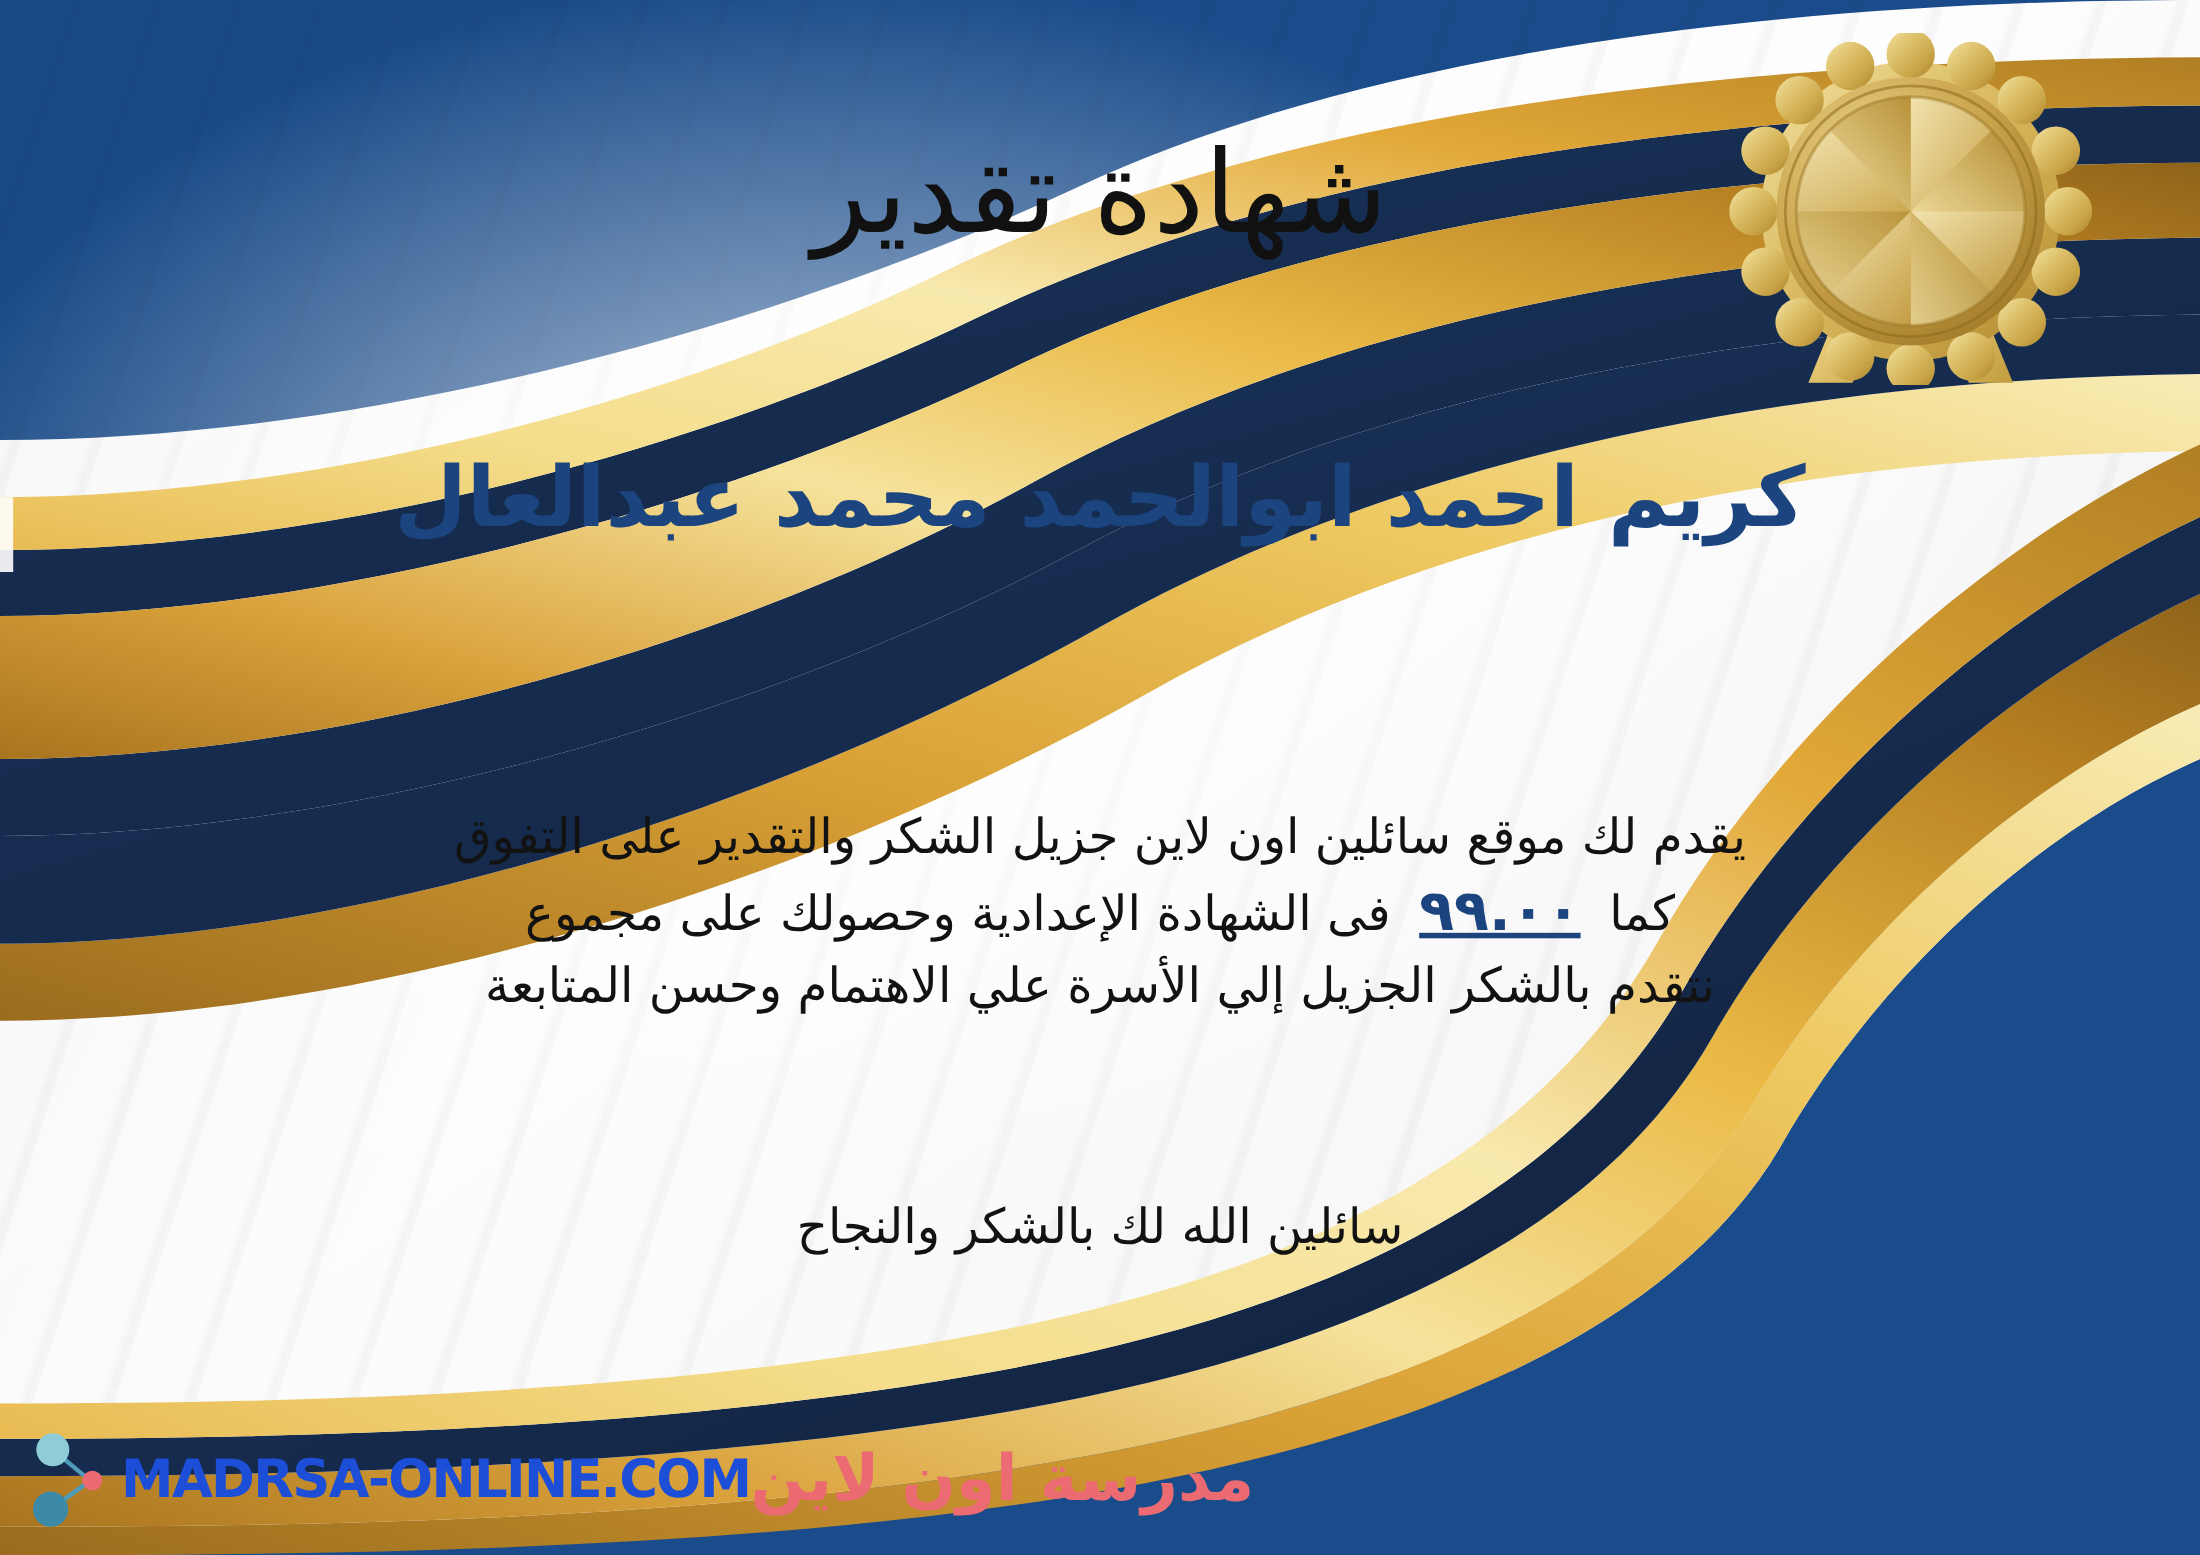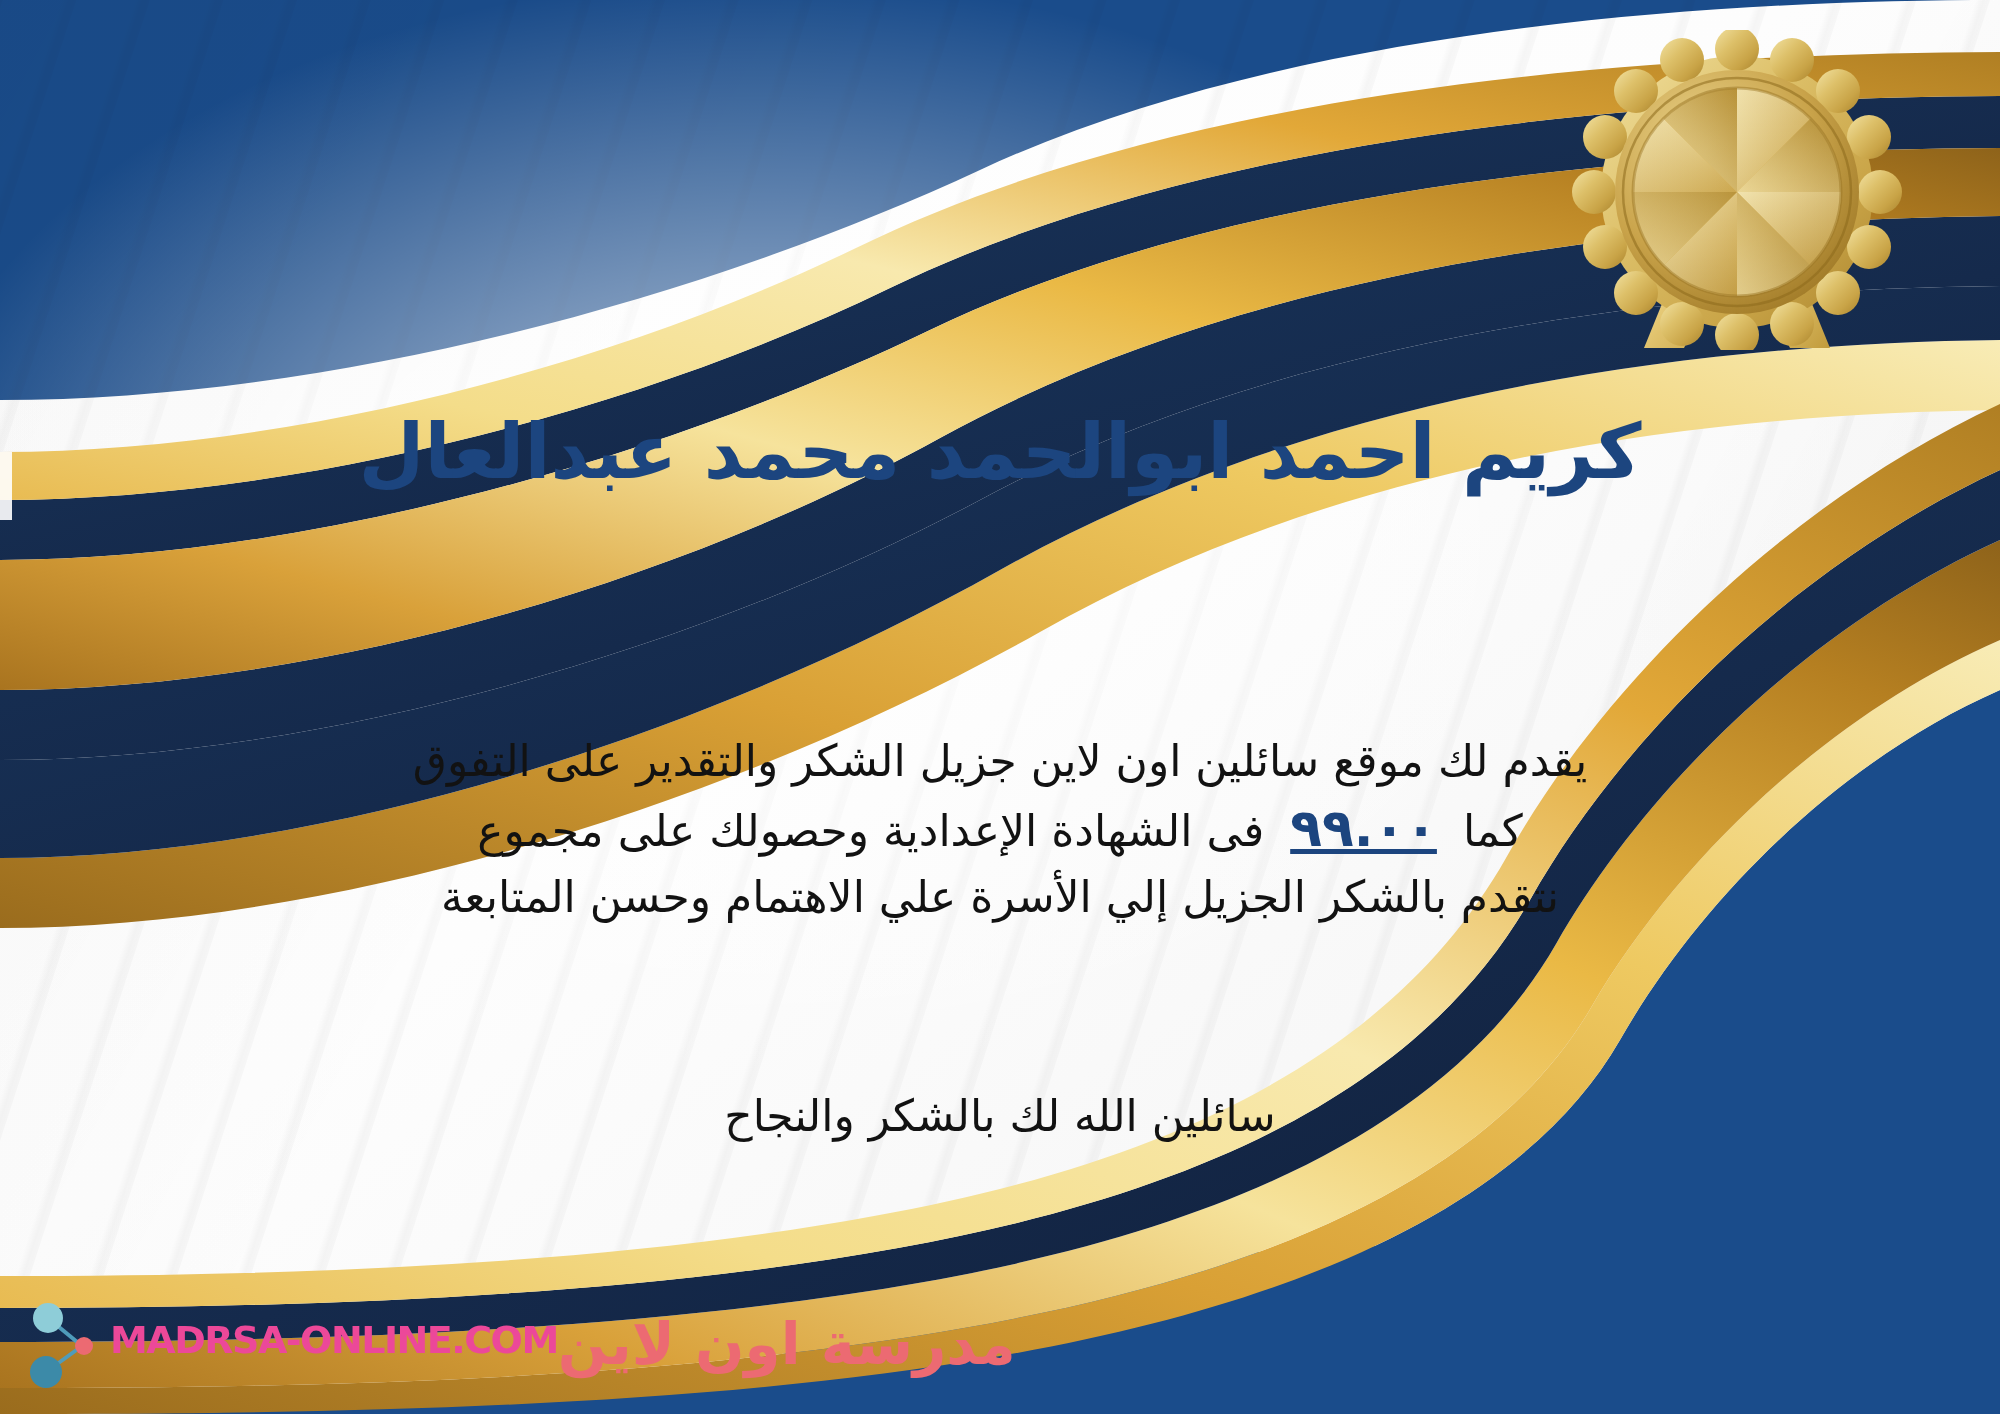--- a/index.html
+++ b/index.html
@@ -159,23 +159,23 @@
     line-height: 1;
   }
   .logo-ar {
     font-size: 58px;
     font-weight: bold;
     color: #ec6a72;
     letter-spacing: 0px;
     direction: rtl;
   }
   .logo-url {
-    font-size: 38px;
+    font-size: 48px;
     font-weight: bold;
-    color: #ec4899;
+    color: #1d4ed8;
     letter-spacing: -1.5px;
     direction: ltr;
     margin-top: 6px;
   }
   .logo-mark {
     width: 78px;
     height: 96px;
     flex: 0 0 auto;
   }
 </style>
@@ -363,20 +363,21 @@
           <path fill="url(#s2)" d="M0,0 L-73.5,-73.5 A104,104 0 0 1 0,-104 Z"></path>
         </g>
         <circle r="104" fill="none" stroke="#9a7526" stroke-width="3" opacity="0.5"></circle>
         <circle r="104" fill="url(#ringG)" opacity="0.18"></circle>
       </g>
     </g>
   </svg>
 
   <div class="content">
 
+    <div class="title">شهادة تقدير</div>
 
     <div class="recipient">كريم احمد ابوالحمد محمد عبدالعال</div>
 
     <div class="body-block">
       <span class="body-line">يقدم لك موقع سائلين اون لاين جزيل الشكر  والتقدير على التفوق</span>
       <span class="body-line">
         <span>كما</span><span class="score">٩٩.٠٠</span><span>فى الشهادة الإعدادية وحصولك على مجموع</span>
       </span>
       <span class="body-line">نتقدم  بالشكر الجزيل إلي الأسرة علي الاهتمام وحسن المتابعة</span>
     </div>

